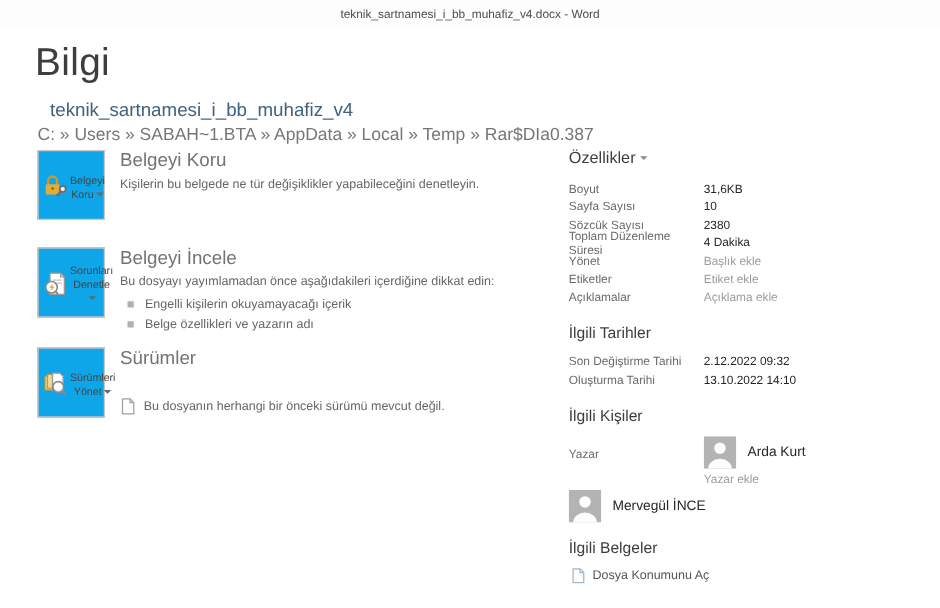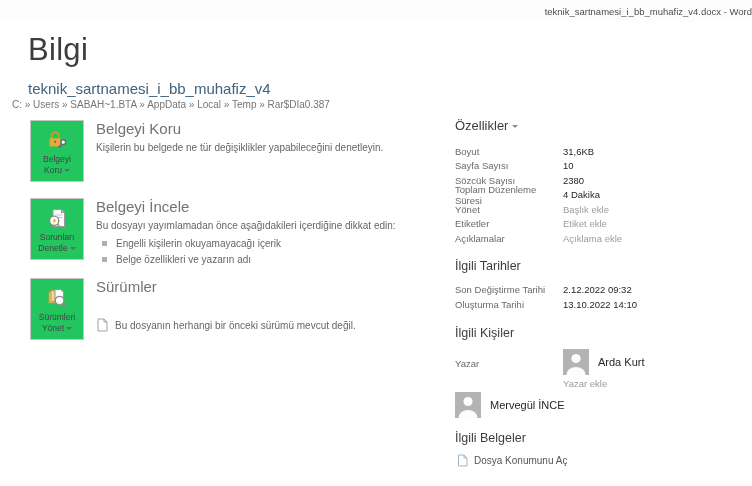--- a/index.html
+++ b/index.html
@@ -4,46 +4,46 @@
 <style>
   * { box-sizing: border-box; }
   html,body { margin:0; padding:0; }
   body {
     width:752px; height:486px; background:#ffffff; overflow:hidden; position:relative;
     font-family:"Liberation Sans", sans-serif; color:#444;
     -webkit-font-smoothing:antialiased;
   }
   .titlebar {
     position:absolute; top:0; left:0; right:0; height:22px;
-    display:flex; justify-content:flex-end; align-items:center;
+    display:flex; justify-content:center; align-items:center;
     font-size:9.5px; color:#4d4d4d; background:#fdfdfd;
   }
   .page-title {
     position:absolute; left:28px; top:32px; margin:0;
     font-size:31px; font-weight:300; color:#3d3d3d; letter-spacing:0.3px;
   }
   .doc-name {
-    position:absolute; left:28px; top:80px;
+    position:absolute; left:40px; top:80px;
     font-size:15px; color:#41627e; font-weight:400;
   }
   .doc-path {
-    position:absolute; left:12px; top:99px;
-    font-size:10px; color:#767676;
+    position:absolute; left:30px; top:99px;
+    font-size:14px; color:#767676;
   }
 
   
   .left-col { position:absolute; left:30px; top:120px; width:415px; }
   .section { position:absolute; left:0; display:flex; align-items:flex-start; }
   #sec-protect { top:0; }
   #sec-inspect { top:78px; }
   #sec-versions { top:158px; }
 
   .big-btn {
-    width:54px; min-height:56px; border:1px solid #c8c6c4; background:#22c55e;
-    display:flex; flex-direction:column; align-items:center;
+    width:54px; min-height:56px; border:1px solid #c8c6c4; background:#0ea5e9;
+    display:flex; flex-direction:row; align-items:center;
     padding:7px 2px 5px; cursor:pointer; flex-shrink:0;
   }
   .big-btn .icon-slot { height:24px; display:flex; align-items:center; justify-content:center; }
   .btn-label { font-size:8.5px; color:#444; text-align:center; line-height:1.3; margin-top:2px; }
   .arrow-down {
     display:inline-block; width:0; height:0; margin-left:2px; margin-bottom:1px;
     border-left:3px solid transparent; border-right:3px solid transparent;
     border-top:3.5px solid #666; vertical-align:middle;
   }
   .section-text { margin-left:12px; padding-top:0; }

